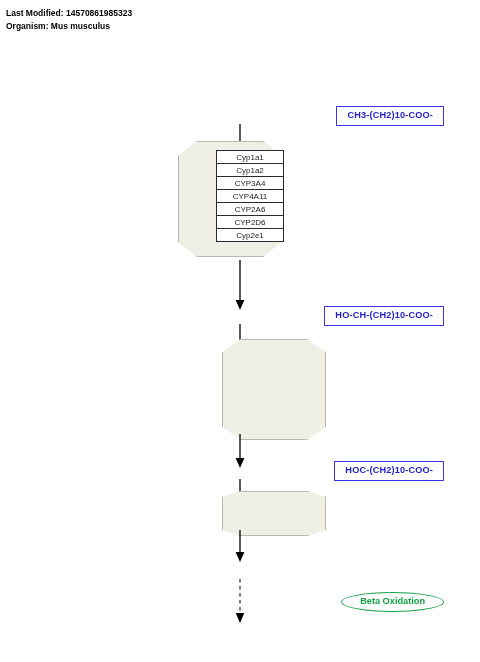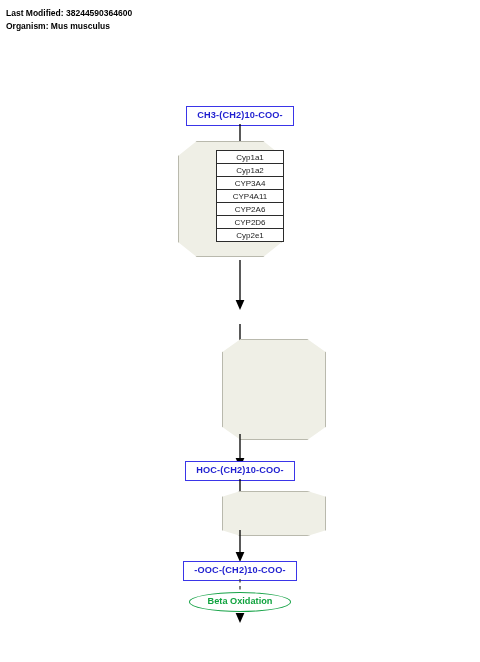--- a/index.html
+++ b/index.html
@@ -33,23 +33,23 @@
     position: absolute;
     left: 0;
     top: 0;
     width: 480px;
     height: 662px;
   }
 
   .node-row {
     position: absolute;
     left: 0;
-    width: 480px;
+    width: 444px;
     display: flex;
-    justify-content: center;
+    justify-content: flex-end;
   }
 
   
   .compound {
     border: 1.4px solid #3a35e8;
     background: #ffffff;
     color: #1f1fd0;
     font-size: 9.2px;
     font-weight: bold;
     letter-spacing: 0.15px;
@@ -125,21 +125,21 @@
     padding: 3px 18px 4px 18px;
     box-sizing: border-box;
     line-height: 11px;
     white-space: nowrap;
   }
 </style>
 </head>
 <body>
 
 <div class="meta">
-  <span class="meta-row">Last Modified: 38244590364600</span>
+  <span class="meta-row">Last Modified: 14570861985323</span>
   <span class="meta-row">Organism: Mus musculus</span>
 </div>
 
 <div class="canvas">
 
   <div class="node-row" style="top:106px;">
     <div class="compound">CH3-(CH2)10-COO-</div>
   </div>
 
   <div class="edge" style="top:124px;">
@@ -163,20 +163,23 @@
     </div>
   </div>
 
   <div class="edge" style="top:260px;">
     <svg width="12" height="50" viewBox="0 0 12 50">
       <line x1="6" y1="0" x2="6" y2="42" stroke="#000000" stroke-width="1.3"></line>
       <polygon points="6,50 1.6,40 10.4,40" fill="#000000"></polygon>
     </svg>
   </div>
 
+  <div class="node-row" style="top:306px;">
+    <div class="compound">HO-CH-(CH2)10-COO-</div>
+  </div>
 
   <div class="edge" style="top:324px;">
     <svg width="12" height="24" viewBox="0 0 12 24">
       <line x1="6" y1="0" x2="6" y2="24" stroke="#000000" stroke-width="1.3"></line>
     </svg>
   </div>
 
   <div class="stack-wrap" style="top:348px;">
     <div class="stack">
       <div class="octagon" style="height:101px;"></div>
@@ -206,23 +209,20 @@
     </div>
   </div>
 
   <div class="edge" style="top:530px;">
     <svg width="12" height="32" viewBox="0 0 12 32">
       <line x1="6" y1="0" x2="6" y2="24" stroke="#000000" stroke-width="1.3"></line>
       <polygon points="6,32 1.6,22 10.4,22" fill="#000000"></polygon>
     </svg>
   </div>
 
-  <div class="node-row" style="top:561px;">
-    <div class="compound">-OOC-(CH2)10-COO-</div>
-  </div>
 
   <div class="edge" style="top:579px;">
     <svg width="12" height="44" viewBox="0 0 12 44">
       <line x1="6" y1="0" x2="6" y2="36" stroke="#3a3a3a" stroke-width="1.3" stroke-dasharray="3.5,3.5"></line>
       <polygon points="6,44 1.6,34 10.4,34" fill="#000000"></polygon>
     </svg>
   </div>
 
   <div class="node-row" style="top:592px;">
     <div class="process">Beta Oxidation</div>

